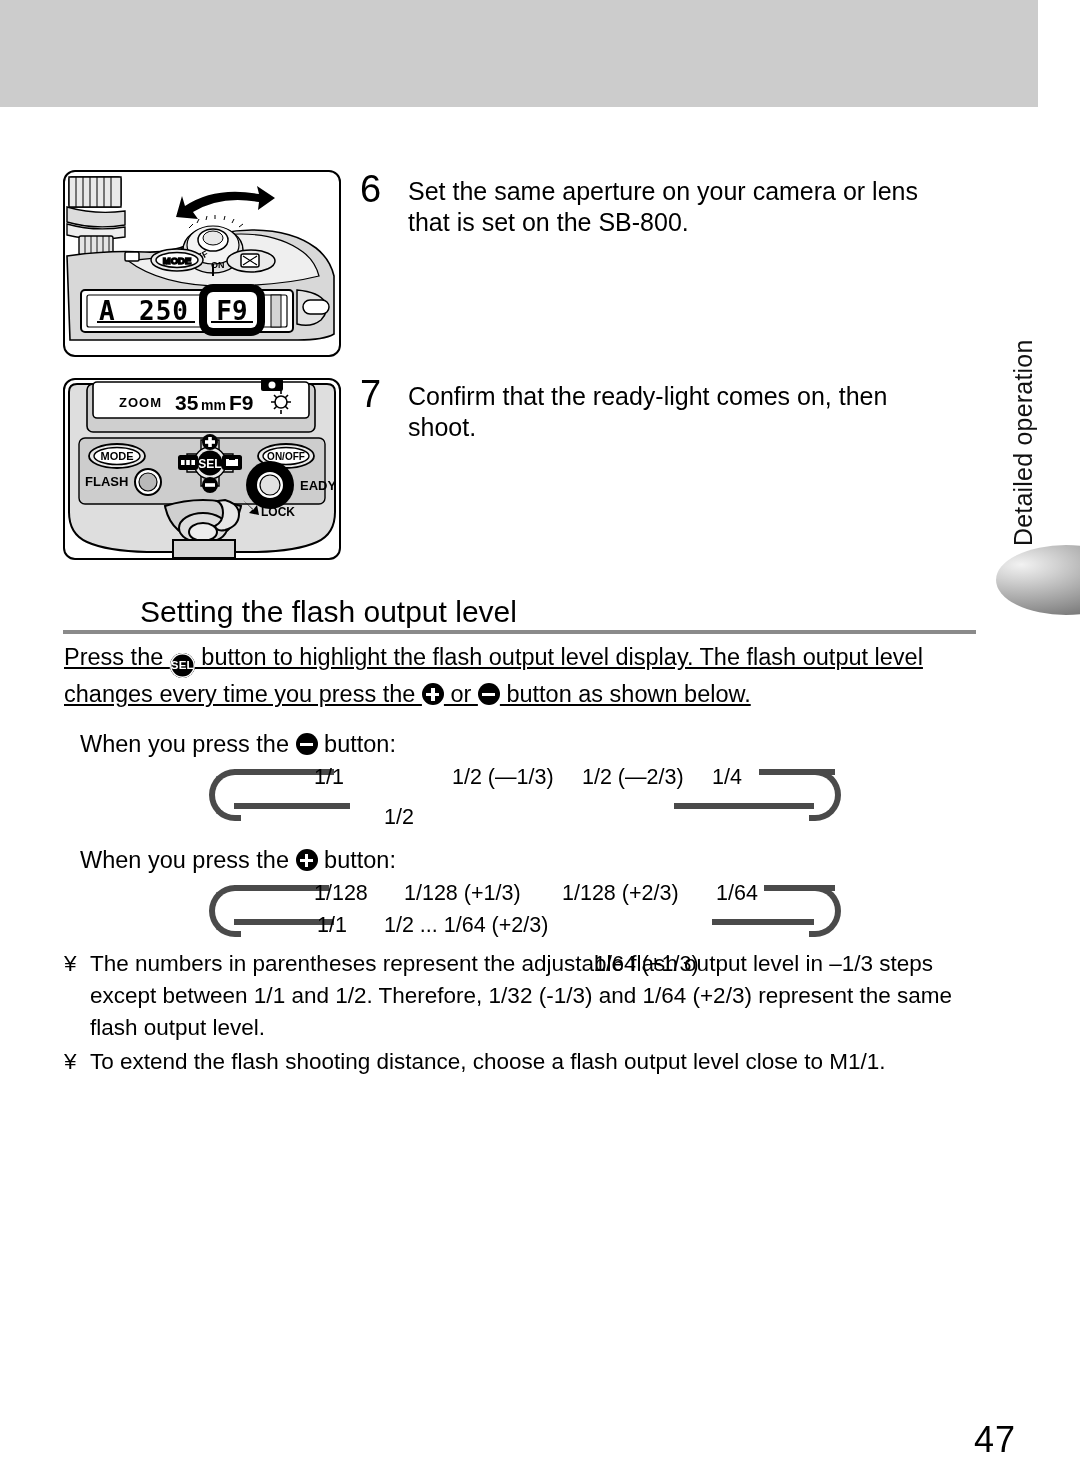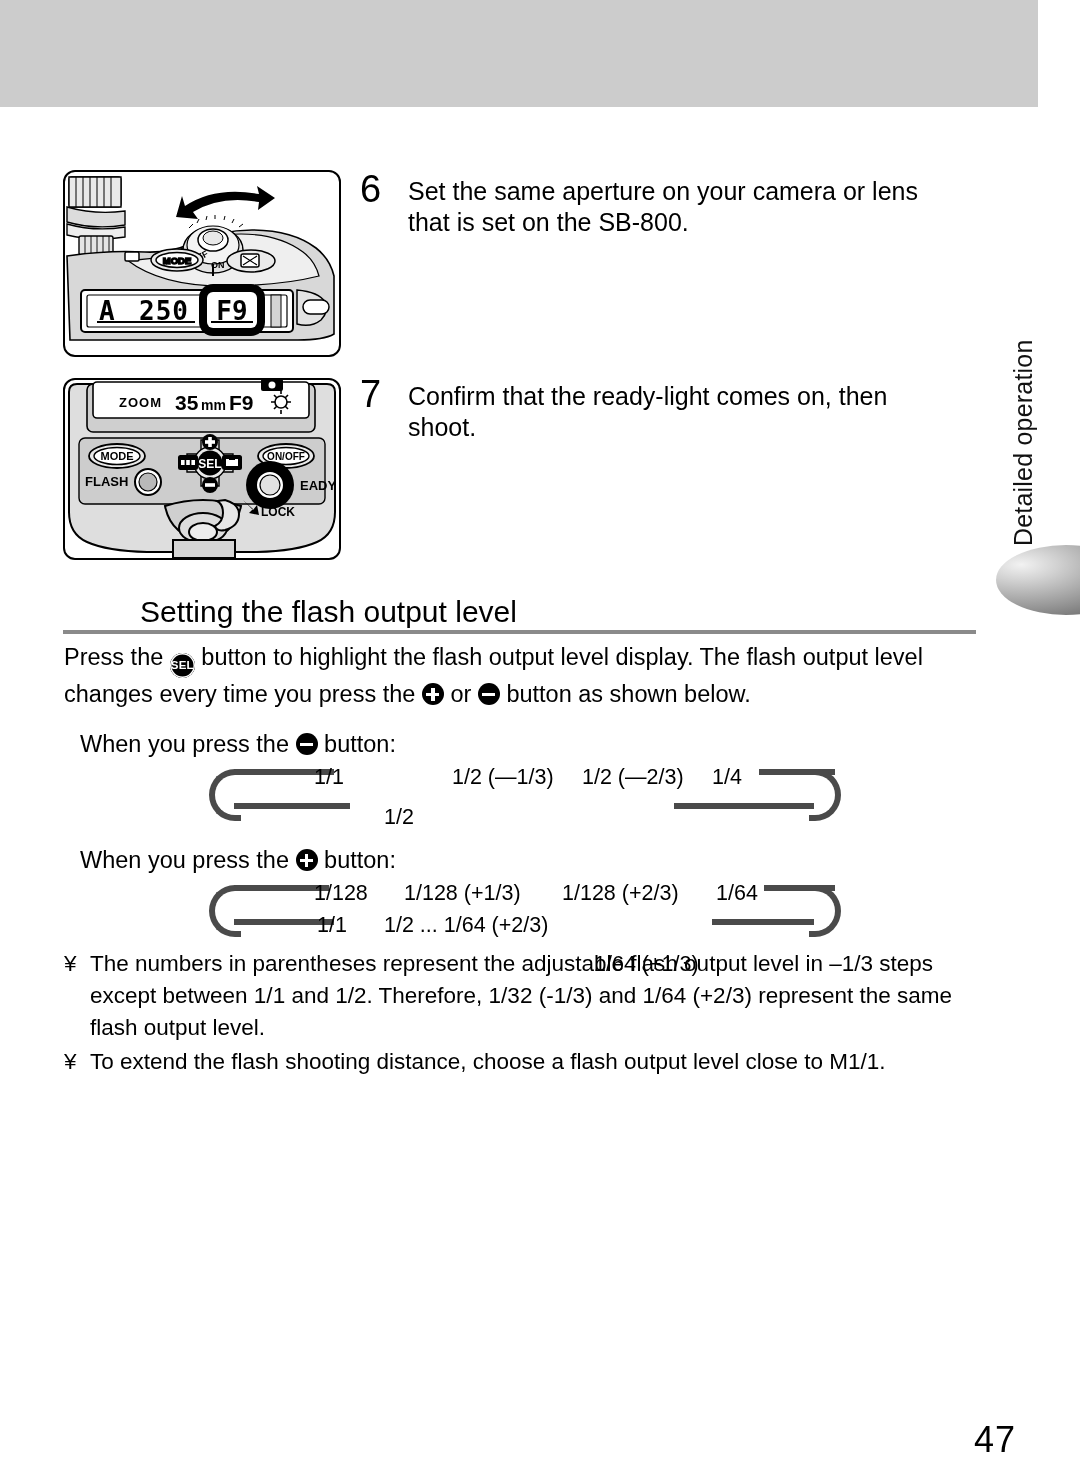--- a/index.html
+++ b/index.html
@@ -36,21 +36,21 @@
   .step-title{font-size:25px;line-height:1.22;}
   .step-note{font-size:19px;line-height:1.3;margin-top:4px;}
   #step6{left:360px;top:176px;width:600px;}
   #step7{left:360px;top:381px;width:600px;}
 
   
   .sec-head{position:absolute;left:100px;top:595px;font-size:30px;margin-left:40px;}
   .sec-rule{position:absolute;left:63px;top:630px;width:913px;height:4px;background:#8a8a8a;}
 
   
-  .intro{position:absolute;left:64px;top:641px;width:915px;font-size:23.5px;line-height:1.38;}
+  .intro{position:absolute;left:64px;top:641px;width:915px;font-size:23.5px;line-height:1.38;text-decoration:underline;}
 
   
   .btn-sel{
     display:inline-block;width:25px;height:25px;border-radius:50%;background:#000;color:#fff;
     font-size:11.5px;font-weight:bold;line-height:25px;text-align:center;vertical-align:-4px;
     letter-spacing:.3px;
     box-shadow:inset 0 0 0 1.5px #fff, inset 0 0 0 3px #000;
   }
   .btn-pm{
     display:inline-block;width:22px;height:22px;border-radius:50%;background:#000;

